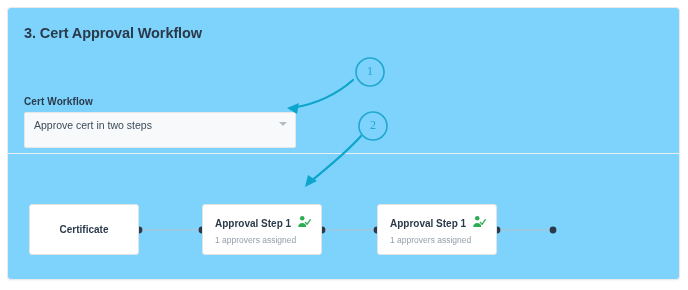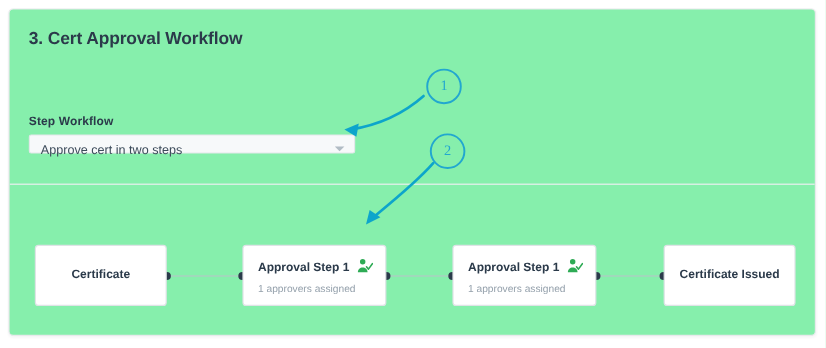--- a/index.html
+++ b/index.html
@@ -16,21 +16,21 @@
     position: relative;
   }
 
   
   #panel {
     position: absolute;
     left: 7px;
     top: 7px;
     width: 673px;
     height: 273px;
-    background: #86efac;
+    background: #7dd3fc;
     border: 1px solid #e8eaec;
     border-radius: 4px;
     box-sizing: border-box;
     box-shadow: 0 1px 2px rgba(16, 24, 40, 0.04);
     overflow: hidden;
   }
 
   
   #form-section {
     position: absolute;
@@ -67,21 +67,21 @@
     font-weight: bold;
     color: #2b3a4a;
     letter-spacing: 0.1px;
   }
 
   #workflow-select {
     position: absolute;
     left: 16px;
     top: 104px;
     width: 272px;
-    height: 16px;
+    height: 36px;
     background: #f7f9fa;
     border: 1px solid #e3e7ea;
     border-radius: 2px;
     box-sizing: border-box;
   }
   #workflow-select-value {
     position: absolute;
     left: 9px;
     top: 6px;
     font-size: 10.5px;
@@ -198,21 +198,21 @@
 </head>
 <body>
 
 <div id="panel">
 
   <div id="form-section">
 
     <div id="page-title">3. Cert Approval Workflow</div>
 
 
-    <div id="workflow-label">Step Workflow</div>
+    <div id="workflow-label">Cert Workflow</div>
 
     <div id="workflow-select">
       <span id="workflow-select-value">Approve cert in two steps</span>
       <span id="workflow-select-chevron"></span>
     </div>
   </div>
 
   <div id="section-divider"></div>
 
   <div id="workflow-diagram">
@@ -246,23 +246,20 @@
     <div class="node step" id="node-approval-step-2">
       <span class="node-title">Approval Step 1</span>
       <span class="node-sub">1 approvers assigned</span>
       <svg class="approver-icon" viewBox="0 0 16 16" xmlns="http://www.w3.org/2000/svg">
         <circle cx="6" cy="3.6" r="2.6" fill="#2eab55"></circle>
         <path d="M1.4 13.6c0-2.8 2.1-4.6 4.6-4.6s4.6 1.8 4.6 4.6z" fill="#2eab55"></path>
         <path d="M9.6 8.4 L11.5 10.6 L15.2 5.4" stroke="#2eab55" stroke-width="1.5" fill="none" stroke-linecap="round" stroke-linejoin="round"></path>
       </svg>
     </div>
 
-    <div class="node terminal" id="node-certificate-issued">
-      <span class="node-title-center">Certificate Issued</span>
-    </div>
   </div>
 </div>
 
 <div id="annotations">
   <svg width="688" height="290" viewBox="0 0 688 290" xmlns="http://www.w3.org/2000/svg">
 
     <circle cx="370" cy="72" r="14" fill="none" stroke="#22a7cf" stroke-width="1.6"></circle>
 
     <path d="M353 80 C336 95, 317 104, 292 108" fill="none" stroke="#0da5cb" stroke-width="2.2" stroke-linecap="round"></path>
     <path d="M287 108 L299 103 L297 114 Z" fill="#0da5cb"></path>

